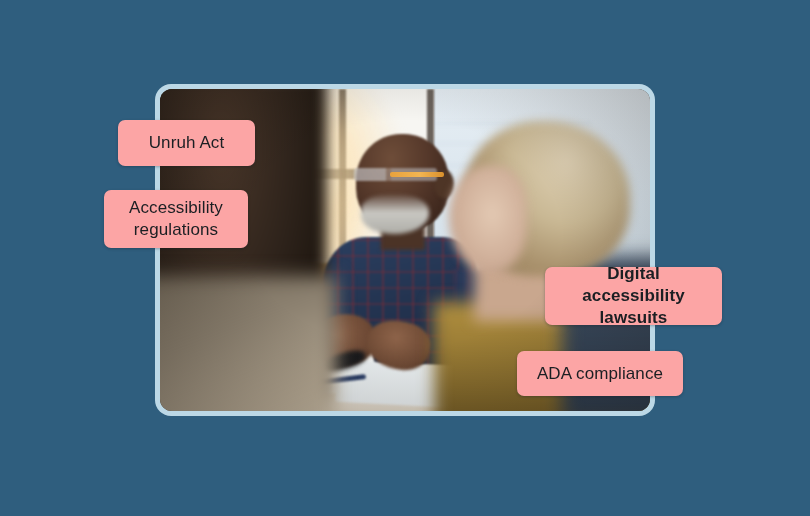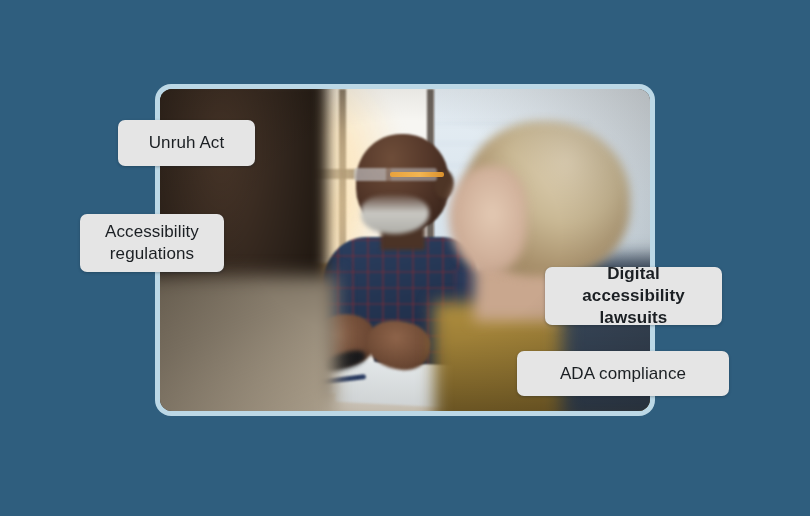--- a/index.html
+++ b/index.html
@@ -244,40 +244,40 @@
   .grade {
     left: 0; top: 0; width: 100%; height: 100%;
     background:
       radial-gradient(ellipse at 50% 45%, rgba(0,0,0,0) 45%, rgba(20,15,10,.28) 100%);
     pointer-events: none;
   }
 
   
   .chip {
     position: absolute;
-    background: #e5e5e5;
+    background: #fca5a5;
     color: #1b1f23;
     border-radius: 7px;
     box-shadow: 0 1px 3px rgba(10,25,40,.30);
     display: flex;
     align-items: center;
     justify-content: center;
     text-align: center;
     font-size: 17px;
     line-height: 1.28;
     letter-spacing: .1px;
     padding: 6px 14px;
     box-sizing: border-box;
     white-space: pre-line;
   }
 
   .chip-unruh        { left: 118px; top: 120px; width: 137px; height: 46px; }
-  .chip-regulations  { left:  80px; top: 190px; width: 144px; height: 58px; margin-top: 24px; }
+  .chip-regulations  { left:  104px; top: 190px; width: 144px; height: 58px; }
   .chip-lawsuits     { left: 545px; top: 267px; width: 177px; height: 58px; font-weight: bold; }
-  .chip-ada          { left: 517px; top: 351px; width: 212px; height: 45px; }
+  .chip-ada          { left: 517px; top: 351px; width: 166px; height: 45px; }
 </style>
 </head>
 <body>
 
 <div id="stage">
 
   <div class="photo-frame">
     <div class="photo">
 
       <div class="layer wall"></div>

